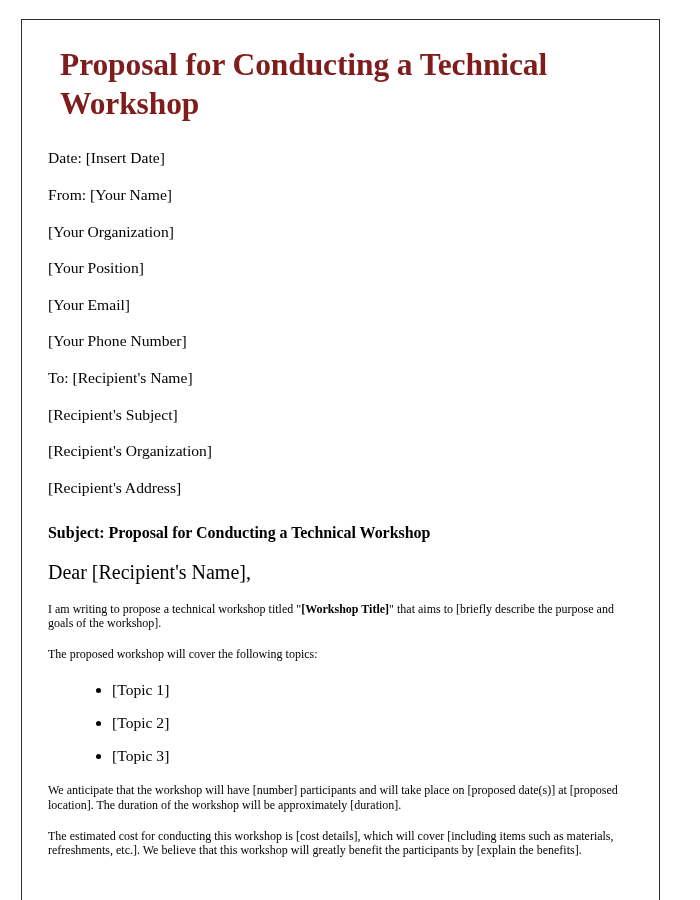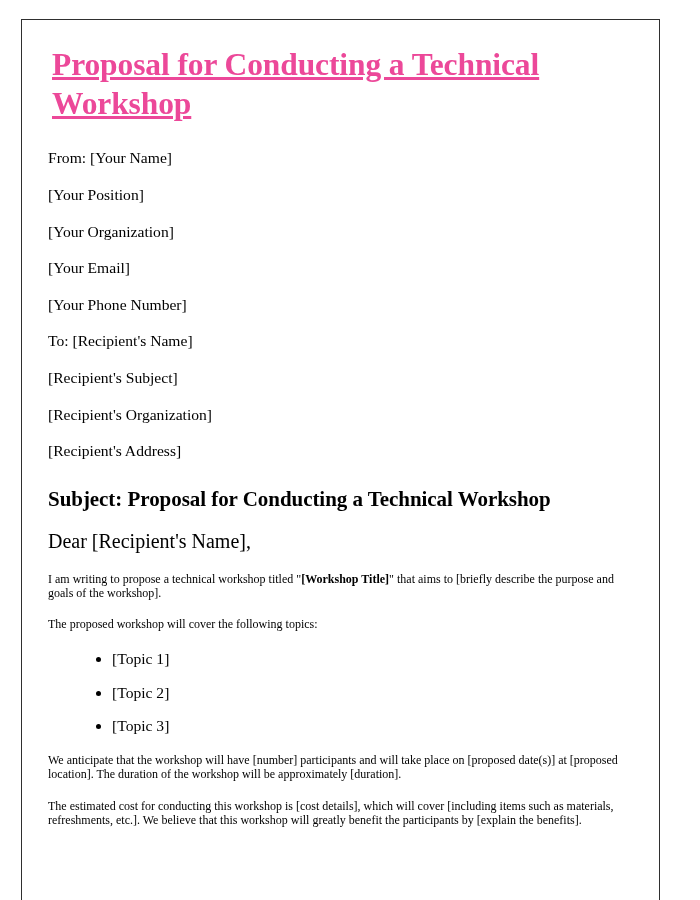--- a/index.html
+++ b/index.html
@@ -33,27 +33,26 @@
     box-sizing: border-box;
     padding: 26px 33px 0 26px;
   }
 
   
   .doc-title {
     font-size: 31.5px;
     font-weight: bold;
     line-height: 1.23;
     letter-spacing: -0.1px;
-    margin: 0 0 26px 4px;
-    color: #ec4899;
-    text-decoration: underline;
+    margin: 0 0 26px 12px;
+    color: #7f1d1d;
   }
 
   .section-heading {
-    font-size: 21px;
+    font-size: 16px;
     font-weight: bold;
     line-height: 1.25;
     margin: 26px 0 18px 0;
     letter-spacing: -0.05px;
     color: #000;
   }
 
   .para {
     font-size: 15.6px;
     line-height: 1.16;
@@ -90,23 +89,24 @@
 </style>
 </head>
 <body>
 
 <div class="page-frame">
   <div class="page-inner">
 
     <h1 class="doc-title">Proposal for Conducting a Technical Workshop</h1>
 
     <div>
+      <p class="para">Date: [Insert Date]</p>
       <p class="para">From: [Your Name]</p>
+      <p class="para">[Your Organization]</p>
       <p class="para">[Your Position]</p>
-      <p class="para">[Your Organization]</p>
       <p class="para">[Your Email]</p>
       <p class="para">[Your Phone Number]</p>
     </div>
 
     <div>
       <p class="para">To: [Recipient's Name]</p>
       <p class="para">[Recipient's Subject]</p>
       <p class="para">[Recipient's Organization]</p>
       <p class="para">[Recipient's Address]</p>
     </div>

